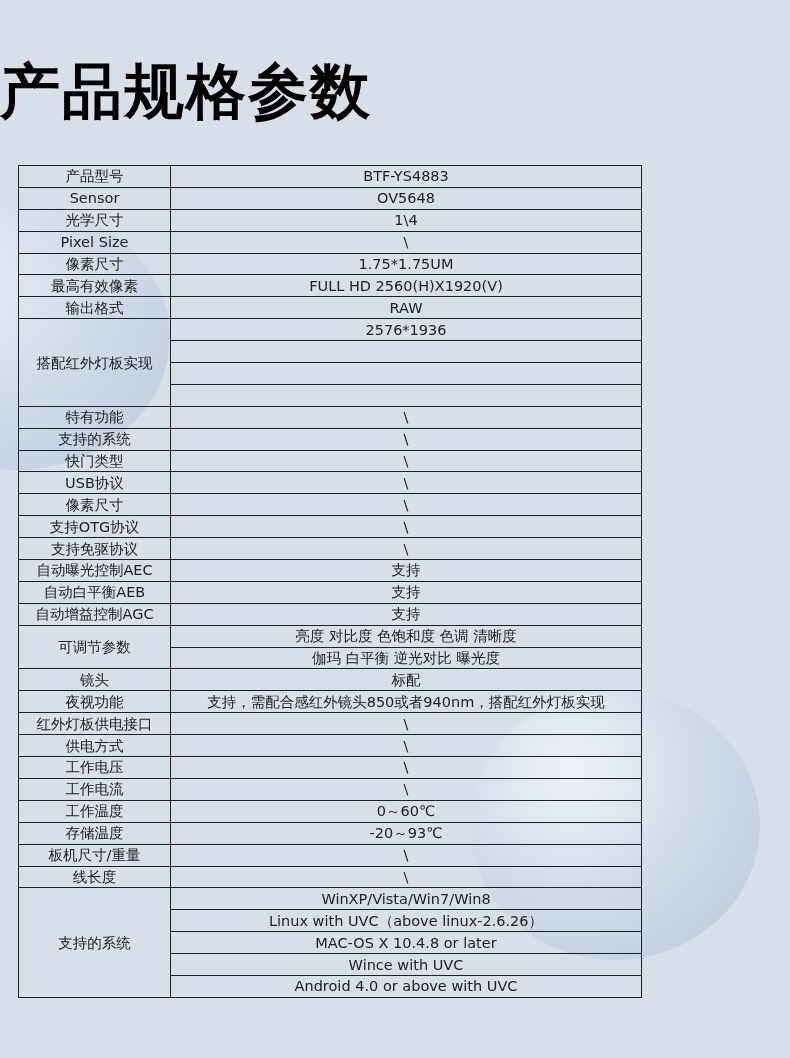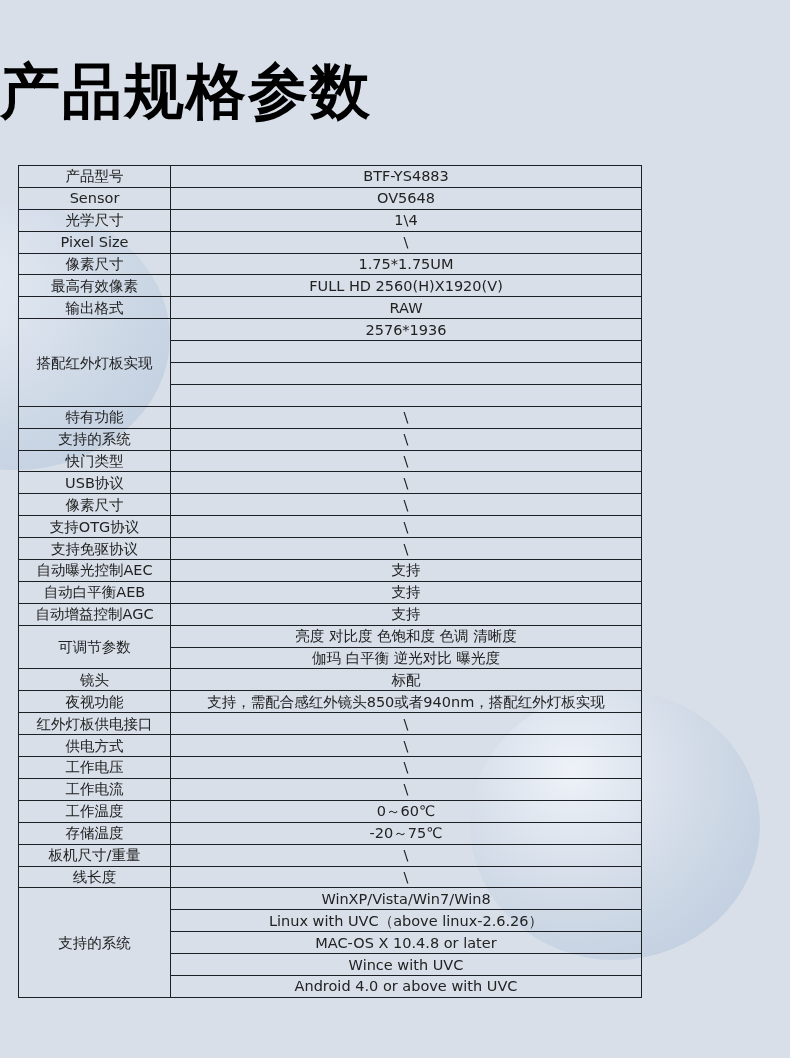--- a/index.html
+++ b/index.html
@@ -158,21 +158,21 @@
       <tr>
         <td class="lbl">工作电流</td>
         <td class="val">\</td>
       </tr>
       <tr>
         <td class="lbl">工作温度</td>
         <td class="val"> 0～60℃</td>
       </tr>
       <tr>
         <td class="lbl">存储温度</td>
-        <td class="val">-20～75℃</td>
+        <td class="val">-20～93℃</td>
       </tr>
       <tr>
         <td class="lbl">板机尺寸/重量</td>
         <td class="val">\</td>
       </tr>
       <tr>
         <td class="lbl">线长度</td>
         <td class="val">\</td>
       </tr>
       <tr>

